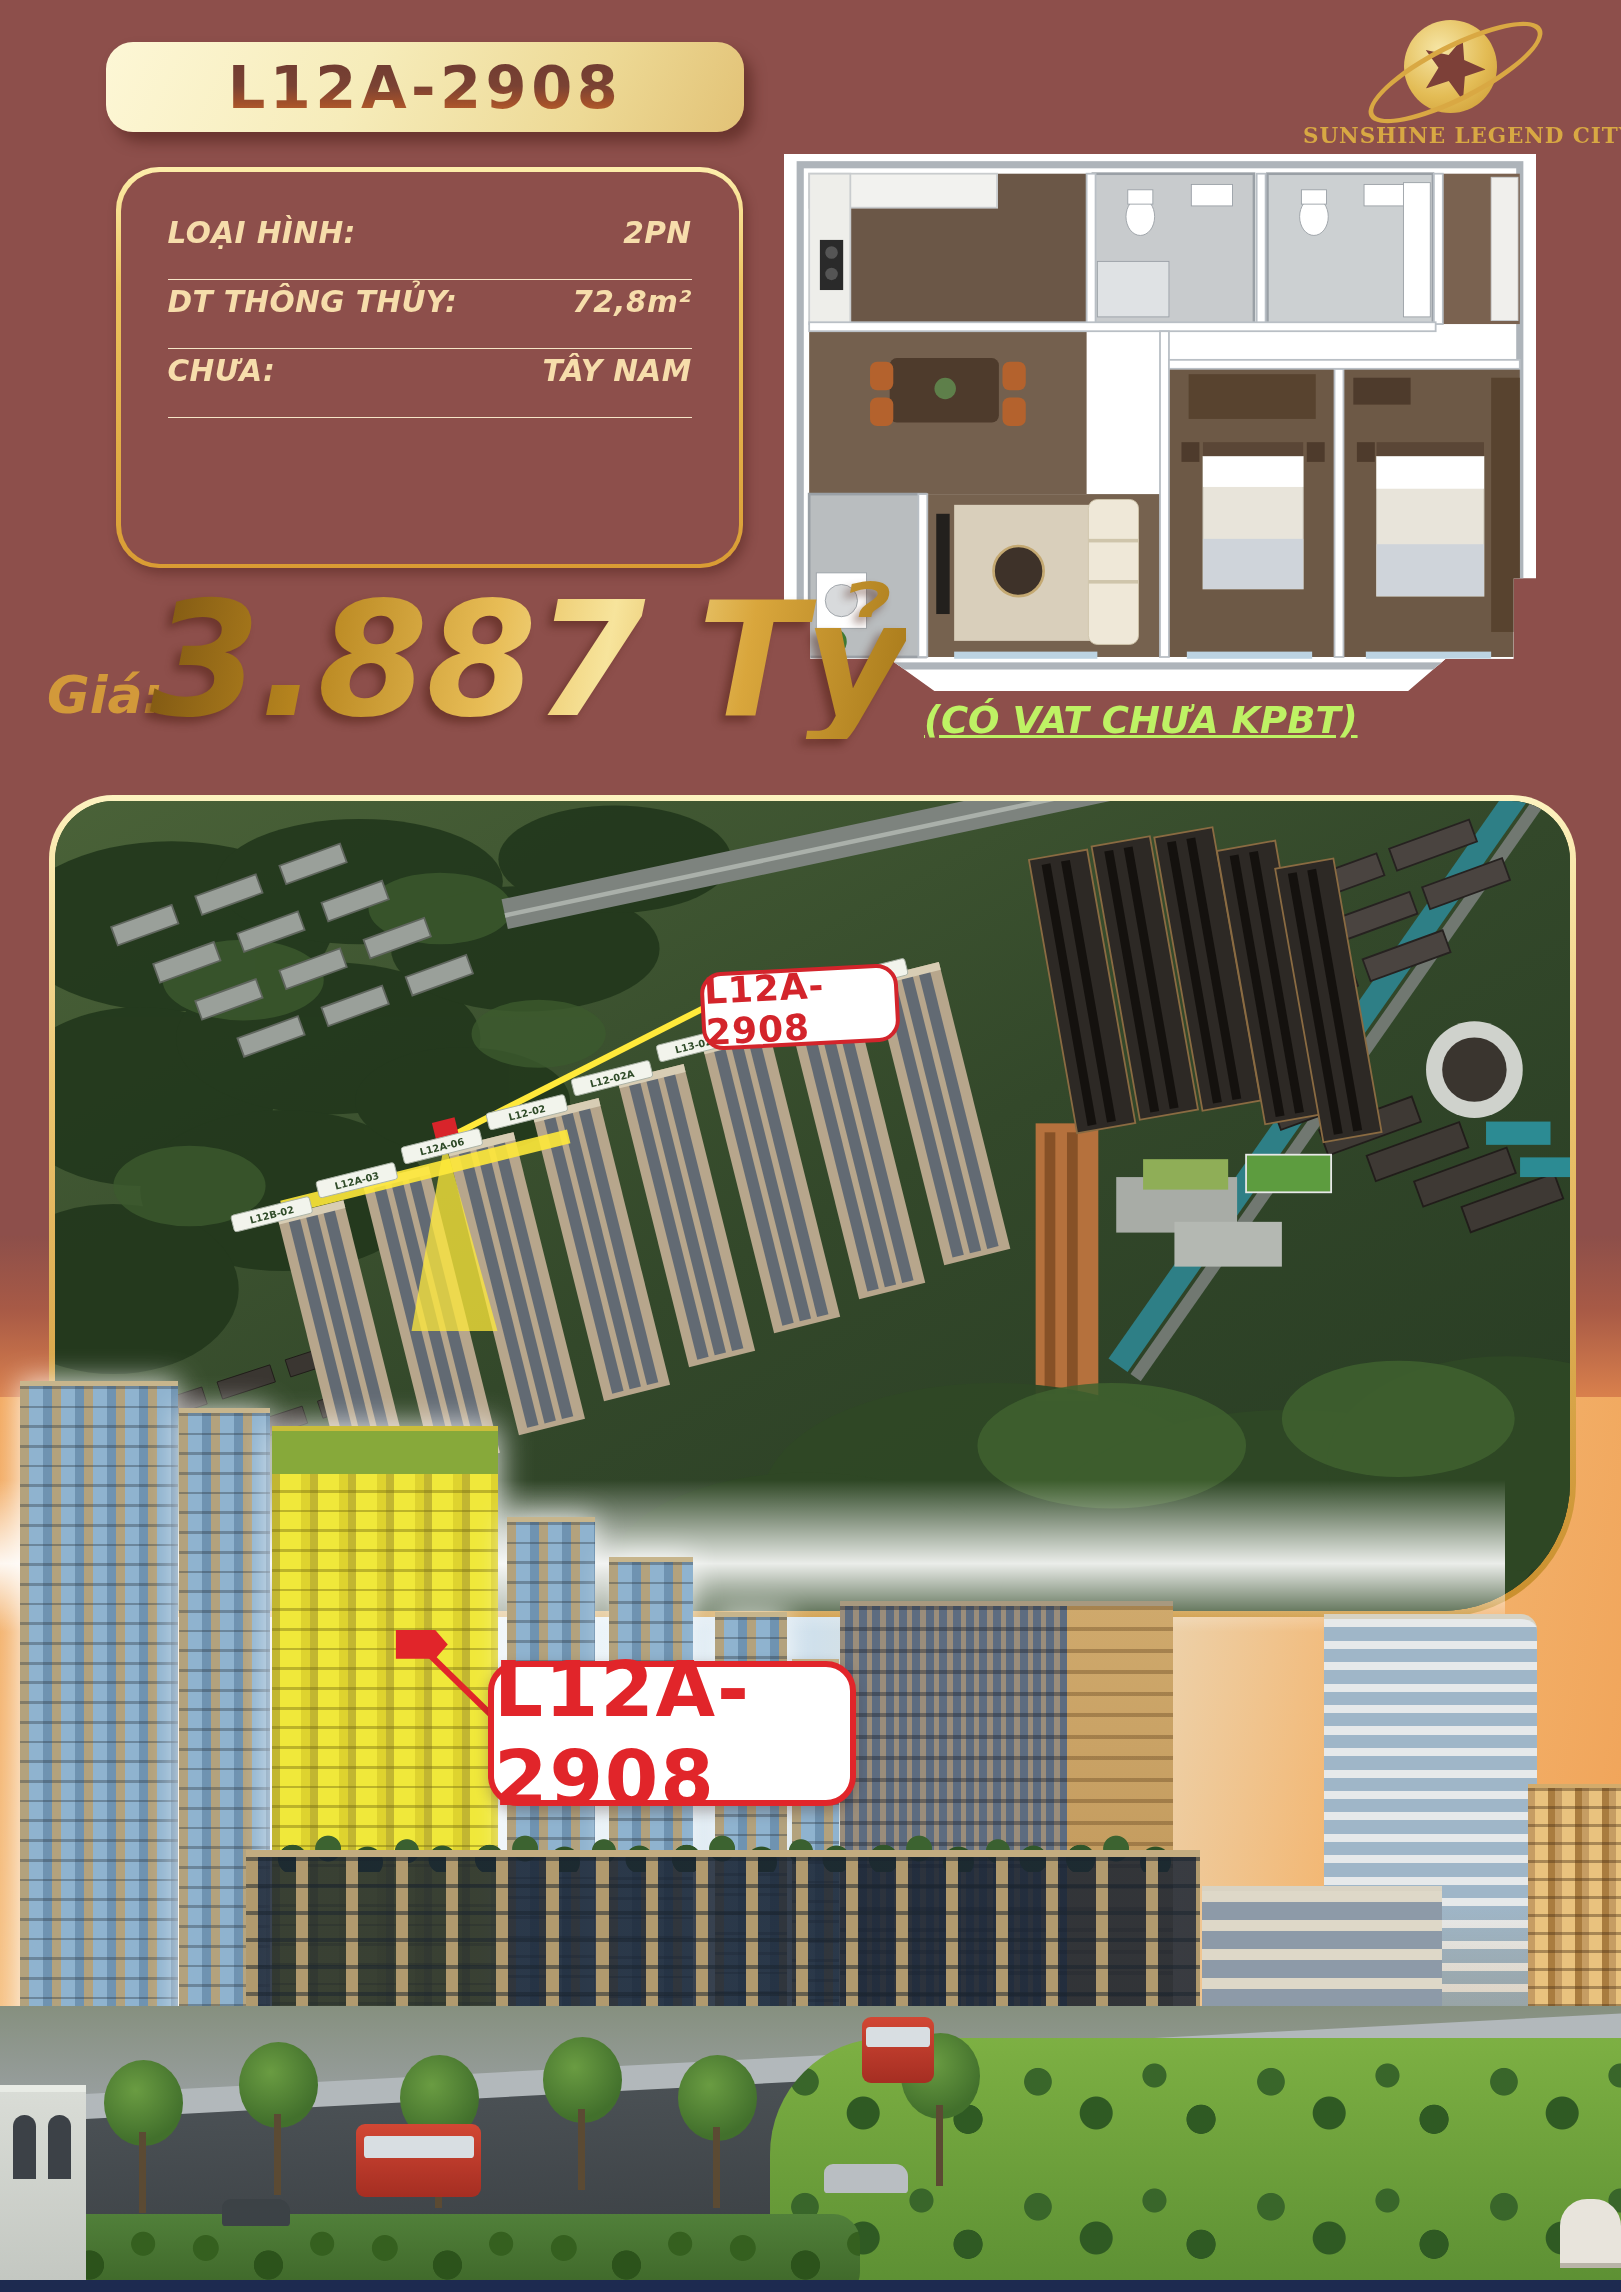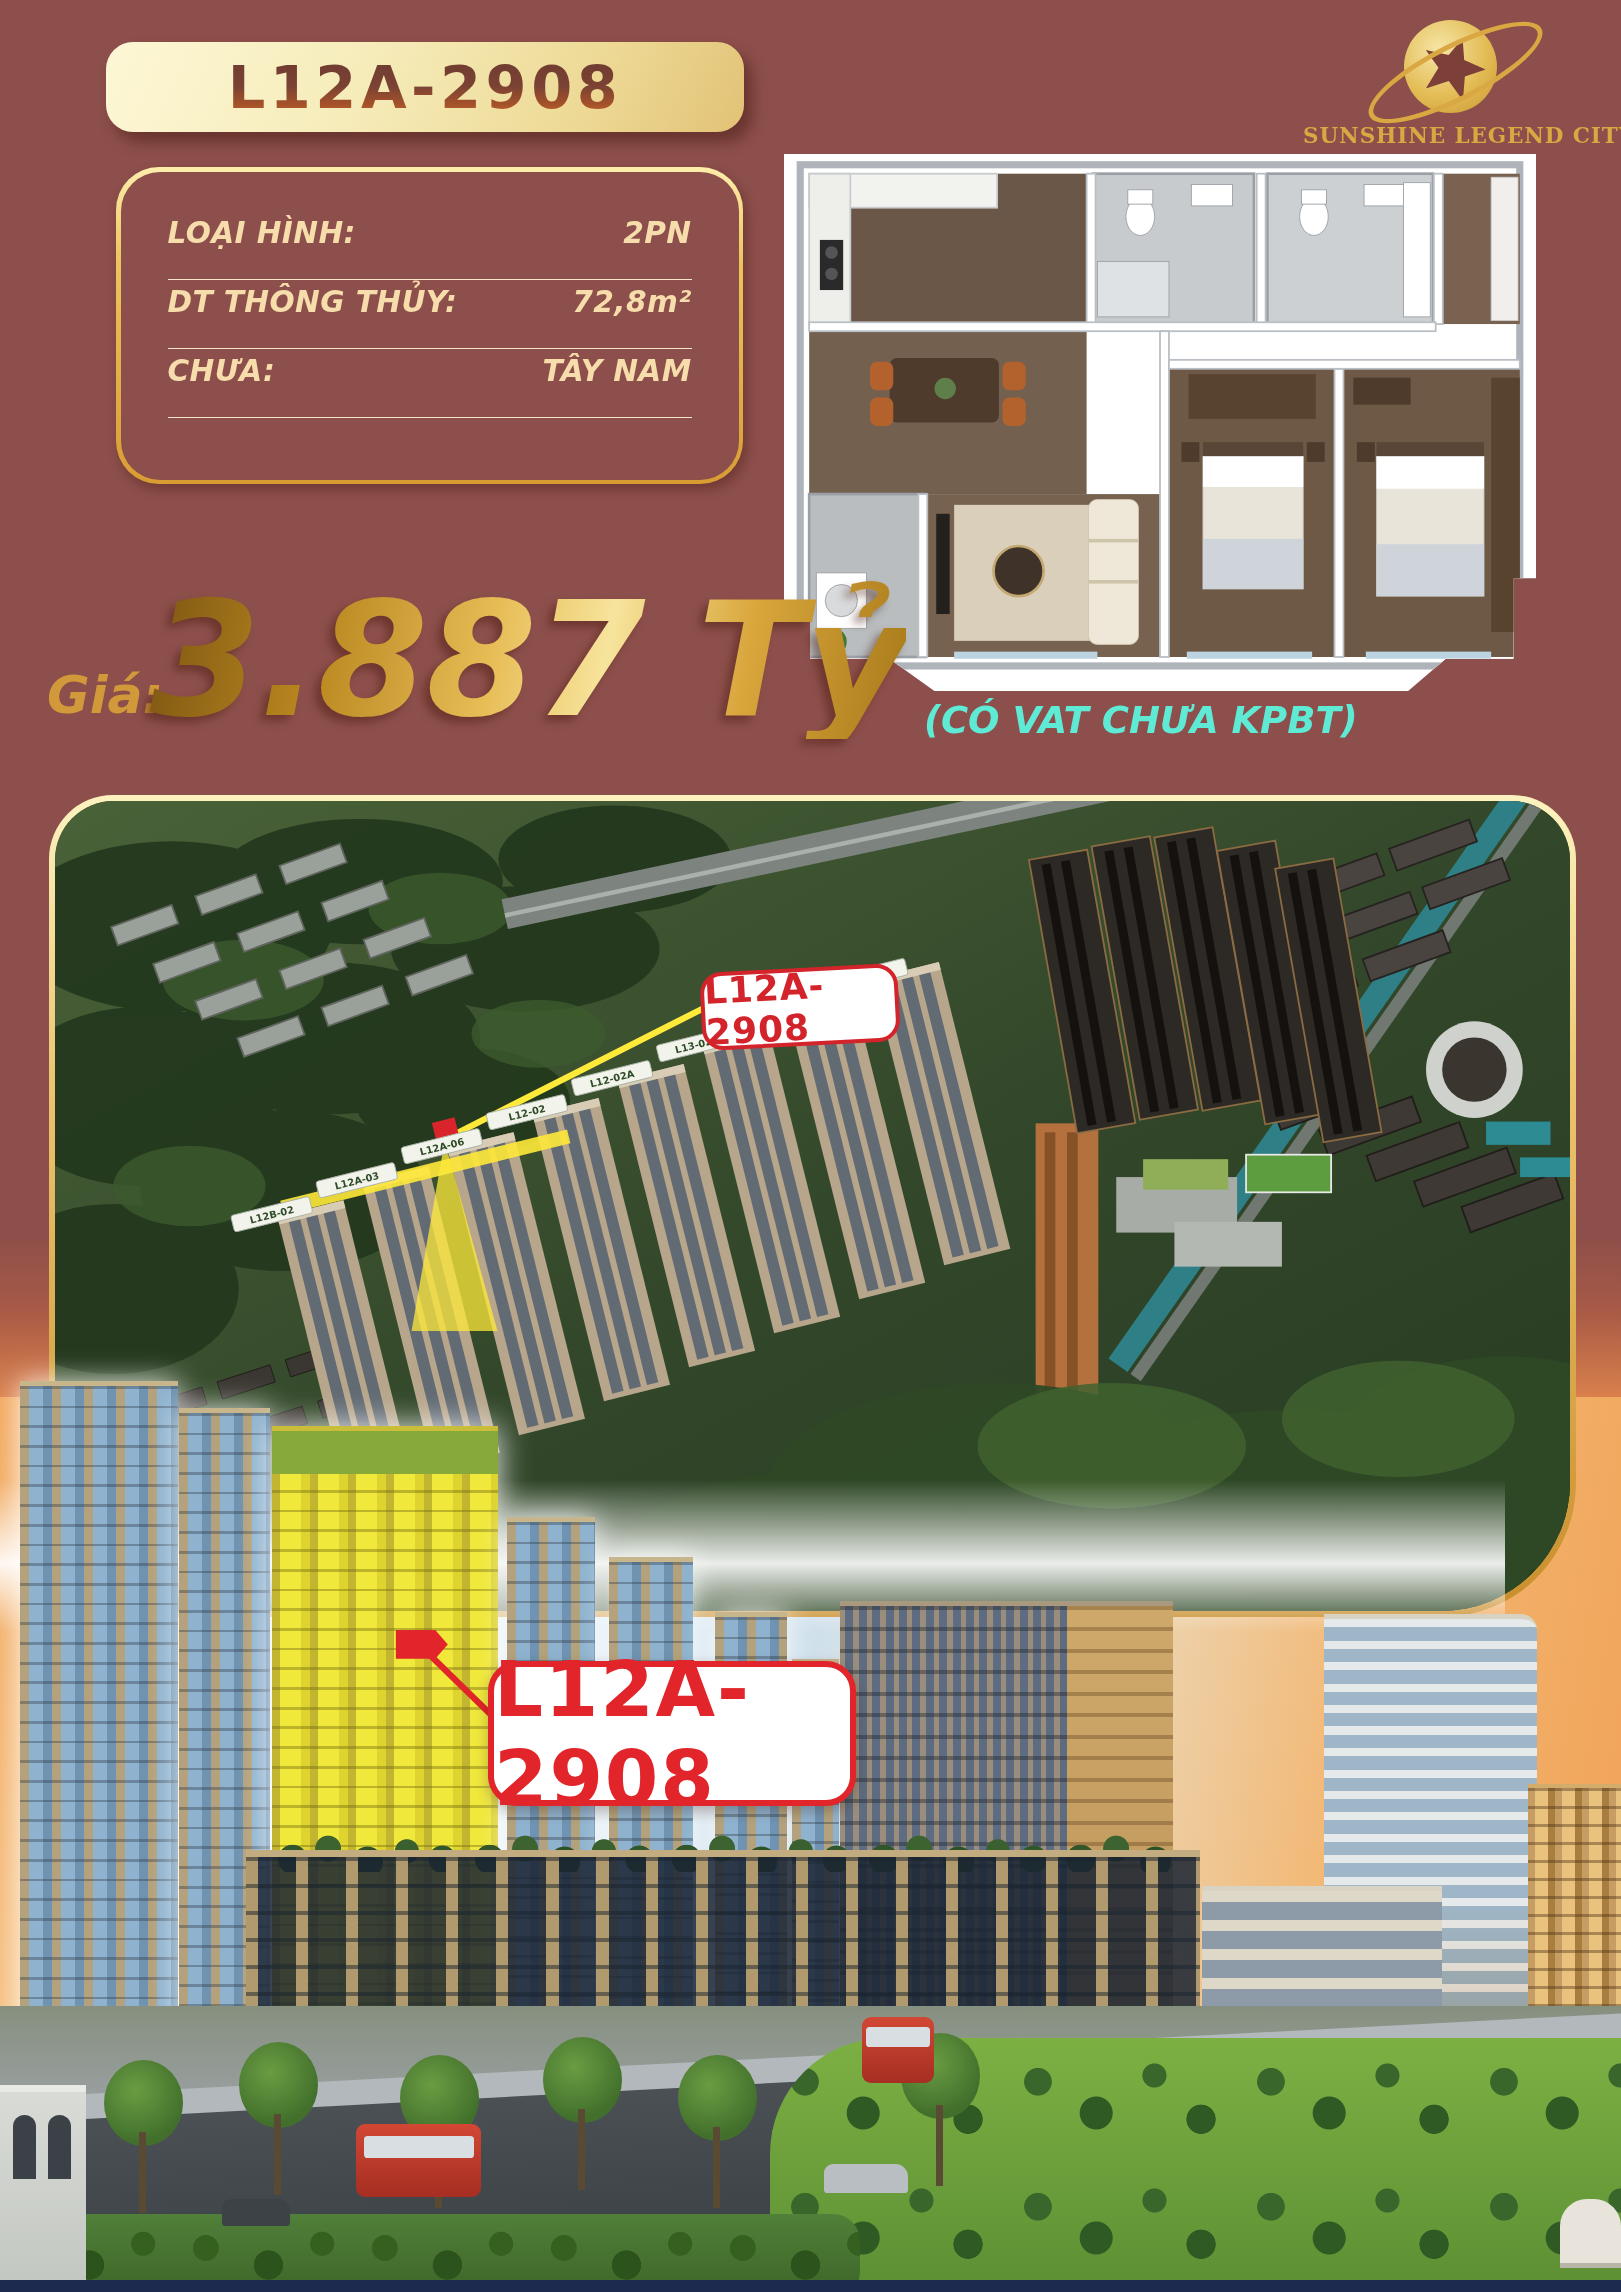--- a/index.html
+++ b/index.html
@@ -27,41 +27,41 @@
     background:radial-gradient(circle at 38% 32%,#f6e6a6,#e3bc55 55%,#c9952f 100%);}
   .logo-star{position:absolute;left:119px;top:23px;width:63px;height:59px;background:#7d4038;
     clip-path:polygon(50% 0%,63% 34%,100% 38%,72% 60%,81% 100%,50% 76%,19% 100%,28% 60%,0% 38%,37% 34%);
     transform:rotate(18deg);}
   .logo-ring{position:absolute;left:56px;top:30px;width:183px;height:47px;border:5.4px solid #d9a843;
     border-radius:50%;transform:rotate(-27deg);}
   .logo-text{position:absolute;left:0;top:109px;width:304px;text-align:center;
     font-family:"DejaVu Serif",serif;font-weight:700;font-size:21.5px;color:#d8a843;letter-spacing:0.9px;white-space:nowrap;}
 
   
-  .spec-frame{left:116px;top:167px;width:627px;height:317px;border-radius:43px;
+  .spec-frame{left:116px;top:167px;width:627px;height:401px;border-radius:43px;
     background:linear-gradient(180deg,#fdeeab 0%,#edc45f 30%,#d99c33 100%);
     padding:0;box-shadow:3.6px 5.4px 10.7px rgba(60,20,15,.35);}
   .spec-inner{position:absolute;inset:4.5px;border-radius:39px;background:#8d4f4b;
     padding:39px 47px 0 47px;box-sizing:border-box;}
   .spec-row{height:69px;display:flex;align-items:flex-start;justify-content:space-between;
     border-bottom:1.8px solid #f6e7c8;padding-top:5.4px;box-sizing:border-box;}
   .spec-row .lbl,.spec-row .val{
     font-size:29.6px;font-weight:800;font-style:italic;color:#f6ddab;letter-spacing:0.4px;white-space:nowrap;}
 
   
   .plan-panel{left:784px;top:154px;width:752px;height:537px;background:#fff;
     clip-path:polygon(0 0,100% 0,100% 79%,97% 79%,97% 94%,88% 94%,83% 100%,20% 100%,14% 94%,3.5% 94%,3.5% 86%,0 86%);}
 
   
   .price-prefix{left:47px;top:665px;font-size:52px;font-weight:800;font-style:italic;color:#d2993a;}
   .price-amount{left:150px;top:580px;font-size:159px;line-height:1;font-weight:800;font-style:italic;letter-spacing:-1.8px;
     background:linear-gradient(100deg,#7c5512 0%,#b8861f 22%,#e7bc55 45%,#f7e49c 60%,#d9a63c 78%,#a87a1a 100%);
     -webkit-background-clip:text;background-clip:text;color:transparent;
     filter:drop-shadow(-5.4px 6.3px 4.5px rgba(70,25,10,.45));white-space:nowrap;}
-  .price-note{left:924px;top:699px;font-size:37px;font-weight:800;font-style:italic;color:#5eead4;white-space:nowrap;}
+  .price-note{left:924px;top:699px;font-size:37px;font-weight:800;font-style:italic;color:#bef264;white-space:nowrap;text-decoration:underline;}
 
   
   .sky{left:0;top:1236px;width:1621px;height:1057px;
     background:linear-gradient(180deg,#8d4f4a 0%,#a85a46 7%,#d87f4c 15%,#f0a45c 23%,#f0a45c 100%);z-index:1;}
   .sky-core{left:0;top:1397px;width:1621px;height:896px;z-index:1;
     background:linear-gradient(100deg,#f2a85e 0%,#f6c488 7%,#e9edec 20%,#dcebf4 36%,#cfe0ec 48%,#e9e2cd 60%,#f3b671 80%,#f0a054 100%);}
 
   
   .aerial-frame{left:49px;top:795px;width:1527px;height:822px;z-index:2;
     border-radius:64px 64px 134px 36px;

